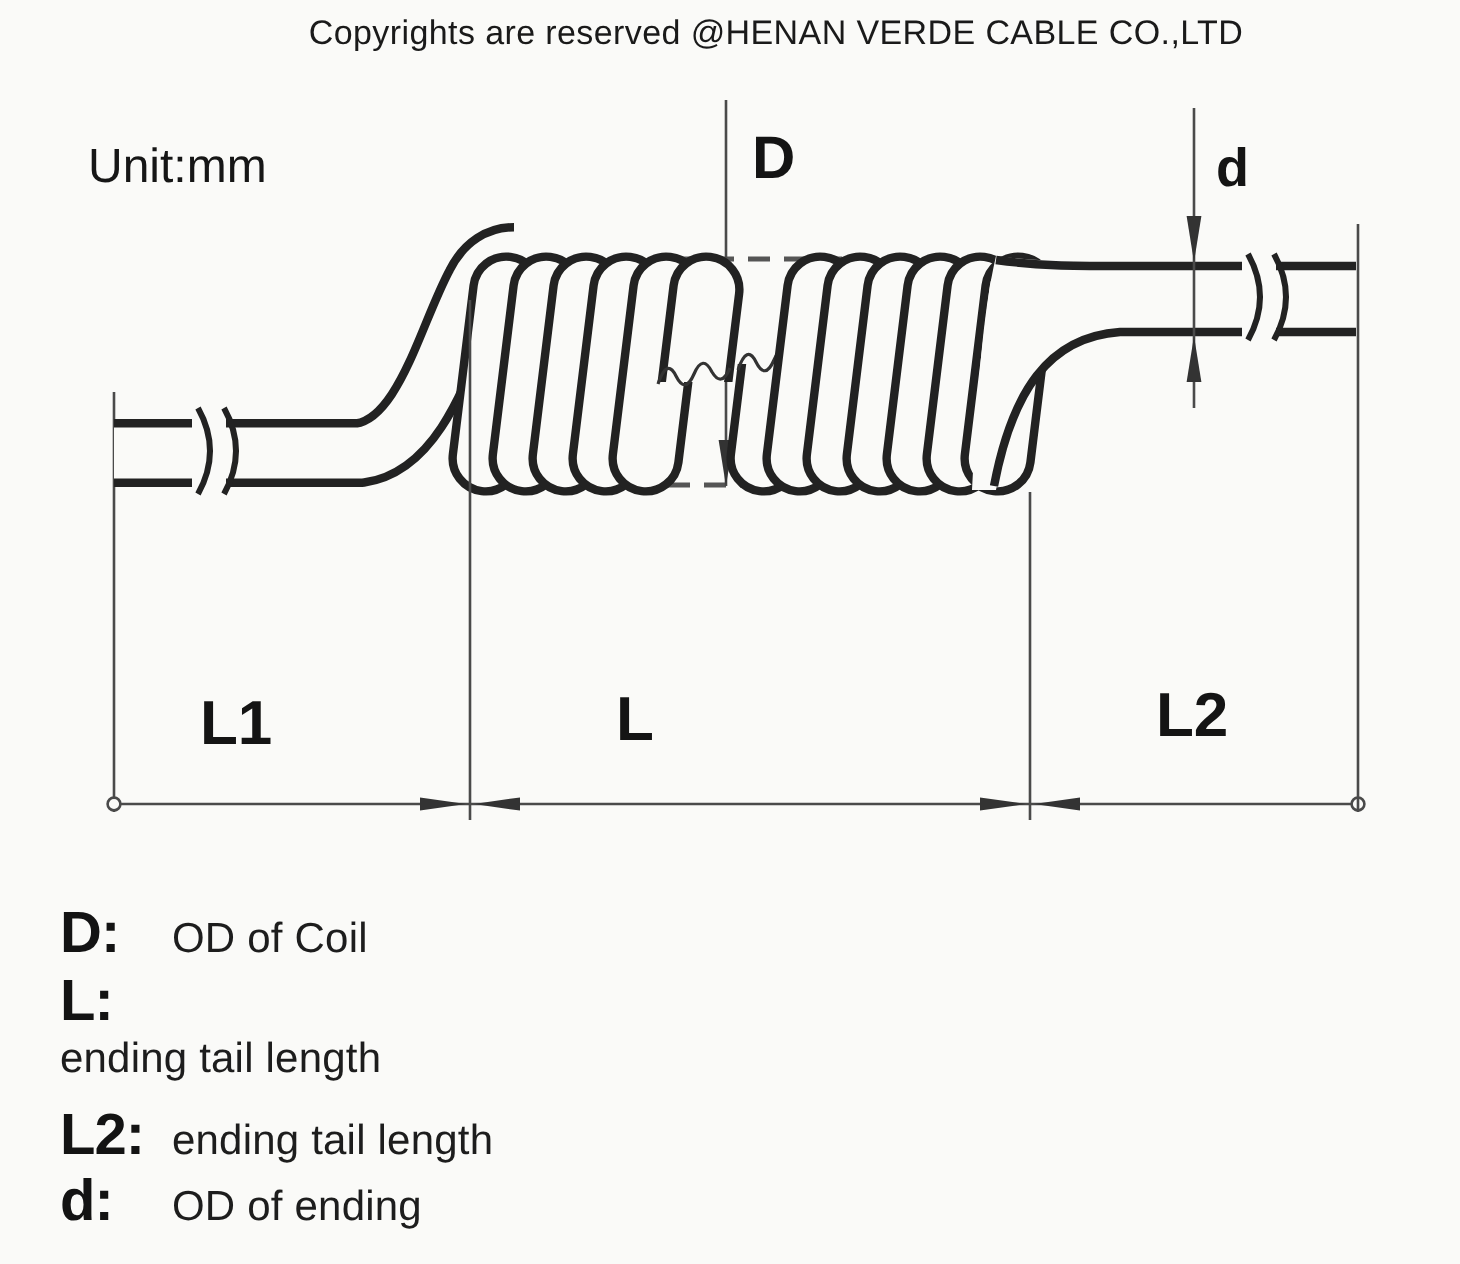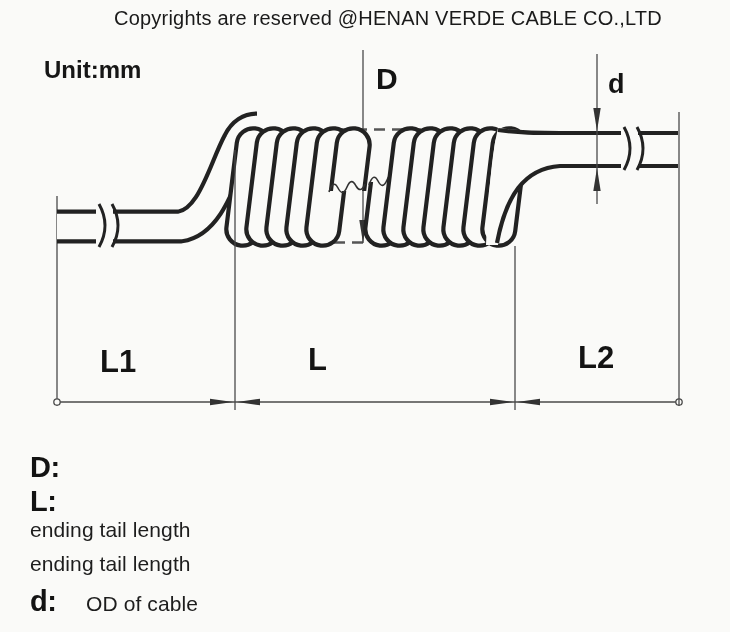--- a/index.html
+++ b/index.html
@@ -2,24 +2,24 @@
 <html><head>
 <meta charset="utf-8">
 <style>
   html,body{margin:0;padding:0;background:#e8e8e8;}
   .page{
     position:relative;width:730px;height:632px;overflow:hidden;
     background:#fafaf8;font-family:"Liberation Sans","DejaVu Sans",sans-serif;color:#1b1b1b;
   }
   .title{
     position:absolute;top:7px;left:0;right:0;text-align:center;padding-left:46px;
-    font-size:20px;letter-spacing:.2px;color:#1a1a1a;white-space:nowrap;
+    font-size:17px;letter-spacing:.2px;color:#1a1a1a;white-space:nowrap;
   }
   .unit{
-    position:absolute;top:56px;left:44px;font-size:24px;color:#161616;font-weight:bold;
+    position:absolute;top:70px;left:44px;font-size:24px;color:#161616;
   }
   svg.diagram{position:absolute;top:0;left:0;}
   .legend{position:absolute;left:30px;top:451px;width:670px;}
   .legend-row{display:flex;align-items:baseline;height:33.5px;}
   .legend-term{
     flex:0 0 56px;font-size:29px;font-weight:700;letter-spacing:-0.5px;color:#131313;
   }
   .legend-desc{font-size:21px;color:#1d1d1d;letter-spacing:.1px;}
   .dimlabel{font-weight:700;fill:#141414;}
 </style>
@@ -132,29 +132,31 @@
       <text class="dimlabel" x="608" y="93" font-size="27">d</text>
       <text class="dimlabel" x="100" y="372" font-size="31">L1</text>
       <text class="dimlabel" x="308" y="370" font-size="31">L</text>
       <text class="dimlabel" x="578" y="368" font-size="31">L2</text>
     </g>
   </svg>
 
   <div class="legend">
     <div class="legend-row">
       <span class="legend-term">D:</span>
+      <span class="legend-desc">OD of Coil</span>
     </div>
     <div class="legend-row">
       <span class="legend-term">L:</span>
     </div>
     <div class="legend-row">
       <span class="legend-desc">ending tail length</span>
     </div>
     <div class="legend-row">
+      <span class="legend-term">L2:</span>
       <span class="legend-desc">ending tail length</span>
     </div>
     <div class="legend-row">
       <span class="legend-term">d:</span>
-      <span class="legend-desc">OD of cable</span>
+      <span class="legend-desc">OD of ending</span>
     </div>
   </div>
 
 </div>
 
 </body></html>

